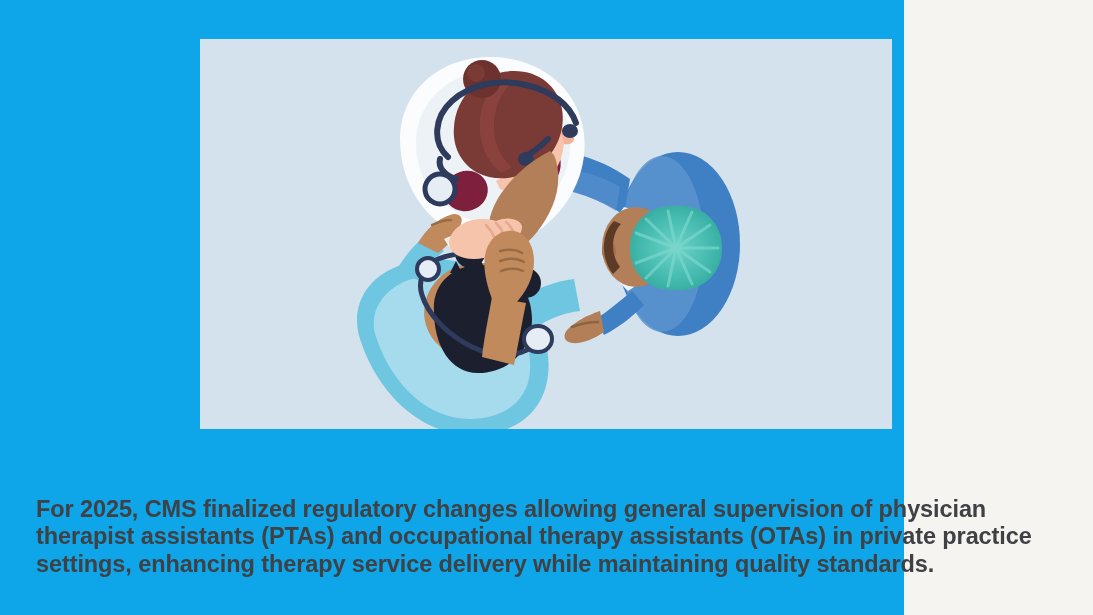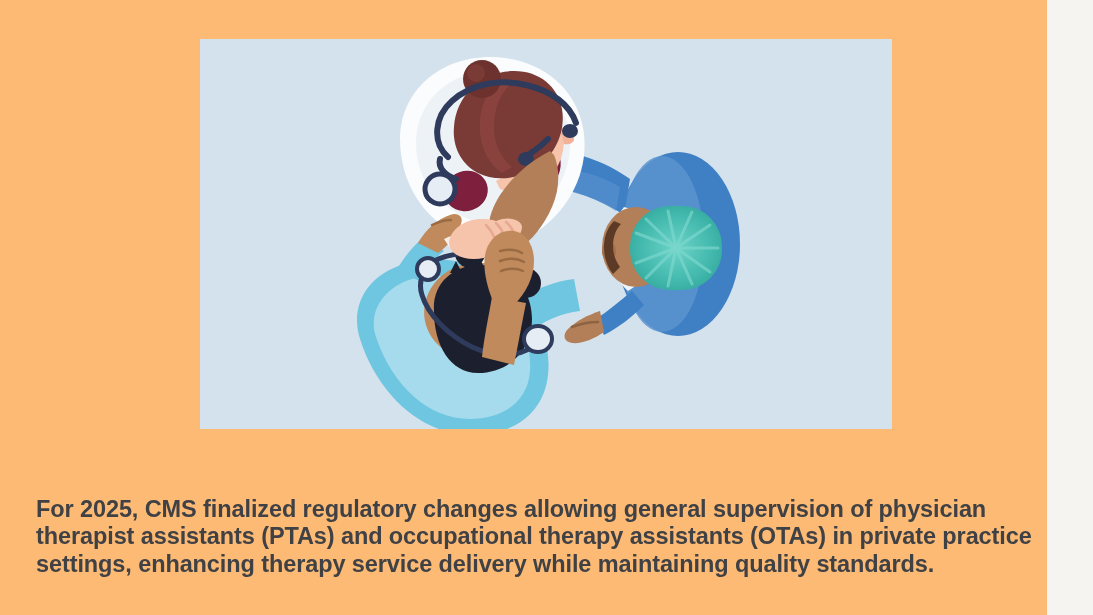--- a/index.html
+++ b/index.html
@@ -9,23 +9,23 @@
   }
   body {
     width: 1093px;
     height: 615px;
     background: #f6f4f0;
     font-family: "Liberation Sans", sans-serif;
     overflow: hidden;
   }
   .page {
     position: relative;
-    width: 1047px;
+    width: 904px;
     height: 615px;
-    background: #fdba74;
+    background: #0ea5e9;
   }
 
   
   .illustration-wrap {
     position: absolute;
     left: 200px;
     top: 39px;
     width: 692px;
     height: 390px;
     background: #d3e2ec;

